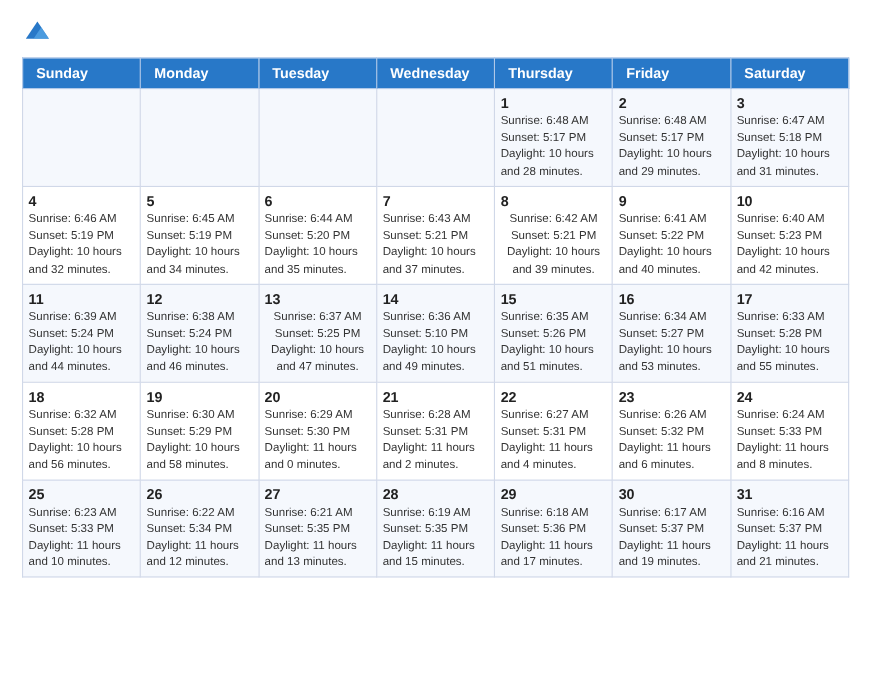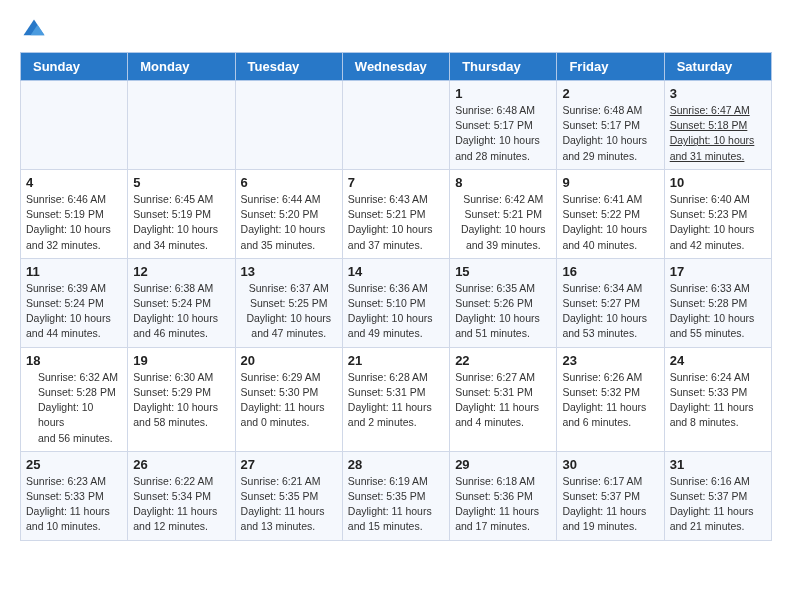--- a/index.html
+++ b/index.html
@@ -138,21 +138,21 @@
         </td>
         <td>
           <span class="day-number">2</span>
           <div class="day-info" style="white-space: pre-line;">Sunrise: 6:48 AM
 Sunset: 5:17 PM
 Daylight: 10 hours
 and 29 minutes.</div>
         </td>
         <td>
           <span class="day-number">3</span>
-          <div class="day-info" style="white-space: pre-line; text-decoration: underline;">Sunrise: 6:47 AM
+          <div class="day-info" style="white-space: pre-line;">Sunrise: 6:47 AM
 Sunset: 5:18 PM
 Daylight: 10 hours
 and 31 minutes.</div>
         </td>
       </tr>
       <tr>
         <td>
           <span class="day-number">4</span>
           <div class="day-info" style="white-space: pre-line;">Sunrise: 6:46 AM
 Sunset: 5:19 PM
@@ -249,21 +249,21 @@
           <span class="day-number">17</span>
           <div class="day-info" style="white-space: pre-line;">Sunrise: 6:33 AM
 Sunset: 5:28 PM
 Daylight: 10 hours
 and 55 minutes.</div>
         </td>
       </tr>
       <tr>
         <td>
           <span class="day-number">18</span>
-          <div class="day-info" style="white-space: pre-line; margin-left: 12px;">Sunrise: 6:32 AM
+          <div class="day-info" style="white-space: pre-line;">Sunrise: 6:32 AM
 Sunset: 5:28 PM
 Daylight: 10 hours
 and 56 minutes.</div>
         </td>
         <td>
           <span class="day-number">19</span>
           <div class="day-info" style="white-space: pre-line;">Sunrise: 6:30 AM
 Sunset: 5:29 PM
 Daylight: 10 hours
 and 58 minutes.</div>

